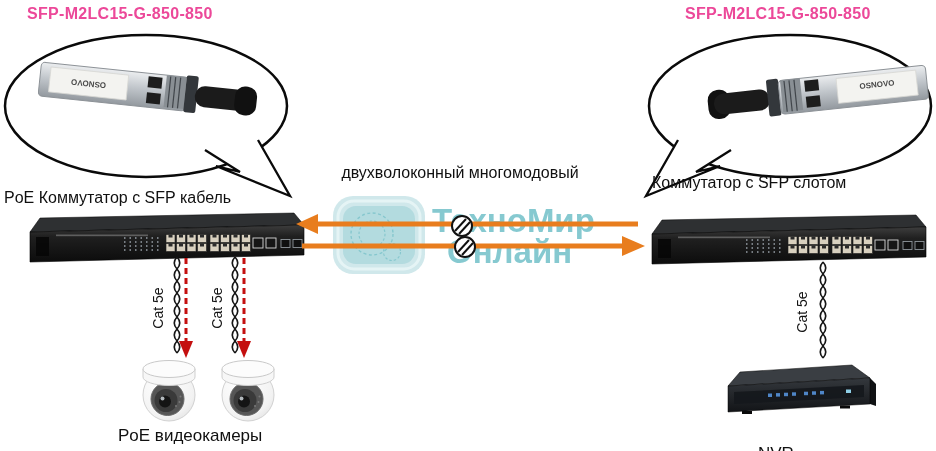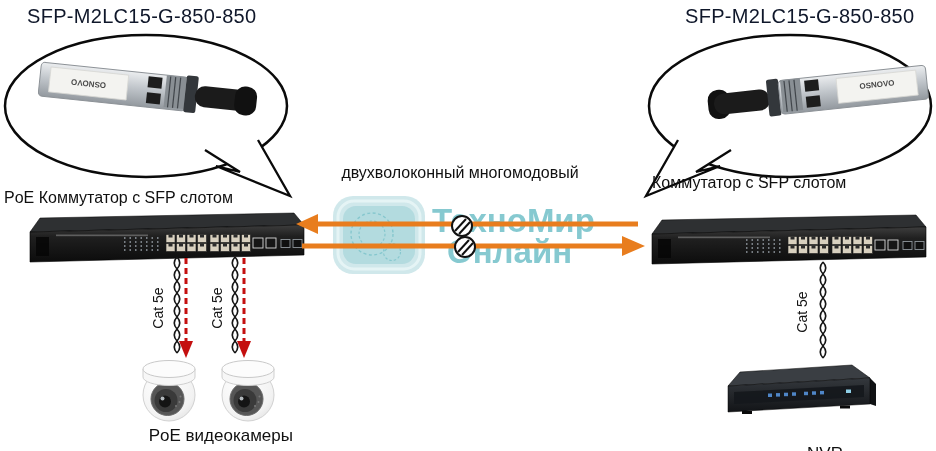--- a/index.html
+++ b/index.html
@@ -1,24 +1,24 @@
 <!DOCTYPE html>
 <html><head>
 <meta charset="utf-8">
 <style>
   html,body{margin:0;padding:0;background:#fff;}
   .canvas{position:relative;width:936px;height:451px;background:#fff;overflow:hidden;
           font-family:"Liberation Sans",sans-serif;color:#111;}
   .scene{position:absolute;left:0;top:0;}
   .cap{position:absolute;white-space:nowrap;}
-  .title{font-weight:normal;font-size:20px;letter-spacing:.3px;color:#0f172a;}
+  .title{font-weight:bold;font-size:16px;letter-spacing:.3px;color:#ec4899;}
   .devlabel{font-size:16px;color:#101010;}
   .fibercap{position:absolute;left:292px;top:162px;width:336px;text-align:center;
             font-size:16px;line-height:21px;color:#101010;}
-  .endlabel{position:absolute;text-align:right;font-size:17px;color:#101010;}
+  .endlabel{position:absolute;text-align:left;font-size:17px;color:#101010;}
   svg text{font-family:"Liberation Sans",sans-serif;}
 </style>
 </head>
 <body>
 
 <div class="canvas">
 
   <svg class="scene" width="936" height="451" viewBox="0 0 936 451">
     <defs>
       <linearGradient id="gSilver" x1="0" y1="0" x2="0" y2="1">
@@ -202,21 +202,21 @@
       <rect x="98" y="28.9" width="4" height="3.5" fill="#4f86c8"></rect>
       <rect x="124" y="27.5" width="5" height="3.5" fill="#8fd0e8"></rect>
       <rect x="20" y="49" width="10" height="3" fill="#0a0a0a"></rect>
         <rect x="118" y="43.5" width="10" height="3" fill="#0a0a0a"></rect>
     </g>
   </svg>
 
   <div class="cap title" style="left:27px;top:5px;">SFP-M2LC15-G-850-850</div>
   <div class="cap title" style="left:685px;top:5px;">SFP-M2LC15-G-850-850</div>
 
-  <div class="cap devlabel" style="left:4px;top:189px;">PoE Коммутатор с SFP слотом</div>
+  <div class="cap devlabel" style="left:4px;top:189px;">PoE Коммутатор с SFP кабель</div>
   <div class="cap devlabel" style="left:652px;top:174px;">Коммутатор с SFP слотом</div>
 
   <div class="fibercap">
     <div>двухволоконный многомодовый</div>
   </div>
 
   <div class="endlabel" style="left:118px;top:426px;width:175px;">PoE видеокамеры</div>
   <div class="endlabel" style="left:758px;top:444px;width:85px;">NVR</div>
 </div>
 

